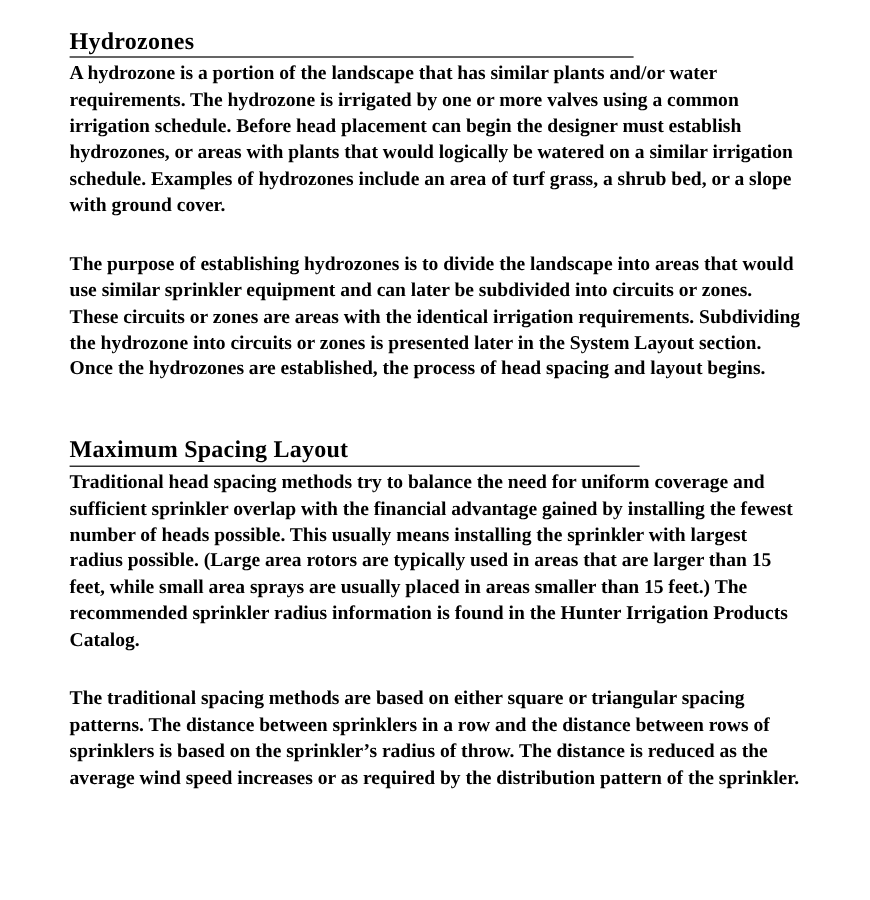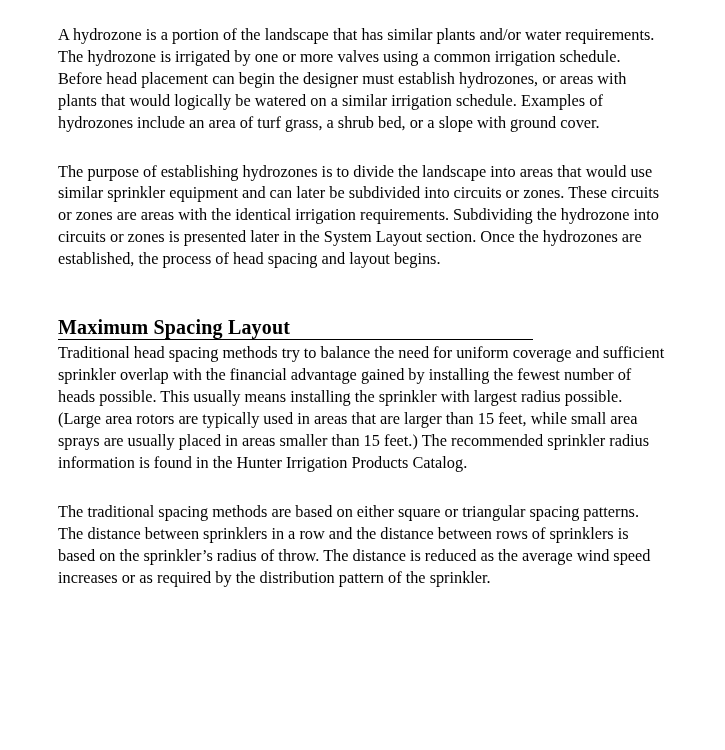--- a/index.html
+++ b/index.html
@@ -38,34 +38,36 @@
     width: 470px;
   }
   .heading.second {
     width: 475px;
   }
   p.body-text {
     font-size: 16.3px;
     line-height: 1.345;
     margin: 0;
     text-align: left;
+    font-weight: bold;
   }
   p.body-text + p.body-text {
     margin-top: 27px;
   }
   .gap-between-sections {
     height: 46px;
   }
 </style>
 </head>
 <body>
 
 <div class="page">
 
   <div class="section">
+    <h2 class="heading first">Hydrozones</h2>
     <p class="body-text">A hydrozone is a portion of the landscape that has similar plants and/or water requirements. The hydrozone is irrigated by one or more valves using a common irrigation schedule. Before head placement can begin the designer must establish hydrozones, or areas with plants that would logically be watered on a similar irrigation schedule. Examples of hydrozones include an area of turf grass, a shrub bed, or a slope with ground cover.</p>
     <p class="body-text">The purpose of establishing hydrozones is to divide the landscape into areas that would use similar sprinkler equipment and can later be subdivided into circuits or zones. These circuits or zones are areas with the identical irrigation requirements. Subdividing the hydrozone into circuits or zones is presented later in the System Layout section. Once the hydrozones are established, the process of head spacing and layout begins.</p>
   </div>
 
   <div class="gap-between-sections"></div>
 
   <div class="section">
     <h2 class="heading second">Maximum Spacing Layout</h2>
     <p class="body-text">Traditional head spacing methods try to balance the need for uniform coverage and sufficient sprinkler overlap with the financial advantage gained by installing the fewest number of heads possible. This usually means installing the sprinkler with largest radius possible. (Large area rotors are typically used in areas that are larger than 15 feet, while small area sprays are usually placed in areas smaller than 15 feet.) The recommended sprinkler radius information is found in the Hunter Irrigation Products Catalog.</p>
     <p class="body-text">The traditional spacing methods are based on either square or triangular spacing patterns. The distance between sprinklers in a row and the distance between rows of sprinklers is based on the sprinkler’s radius of throw. The distance is reduced as the average wind speed increases or as required by the distribution pattern of the sprinkler.</p>

